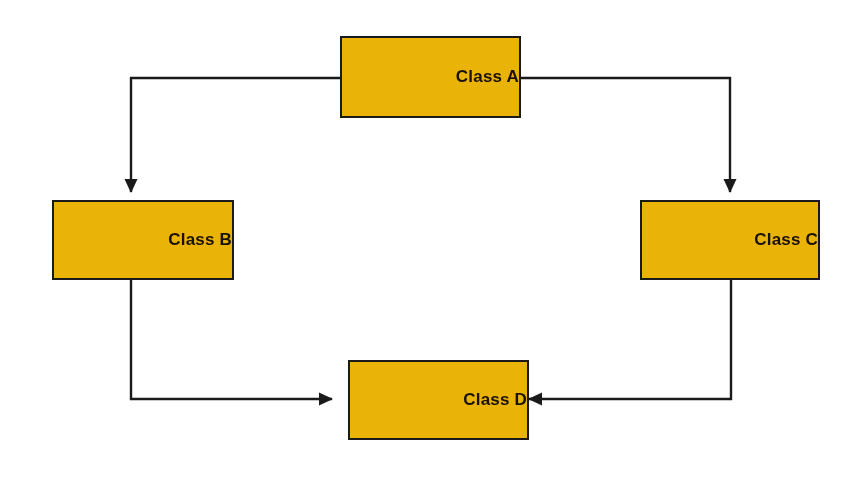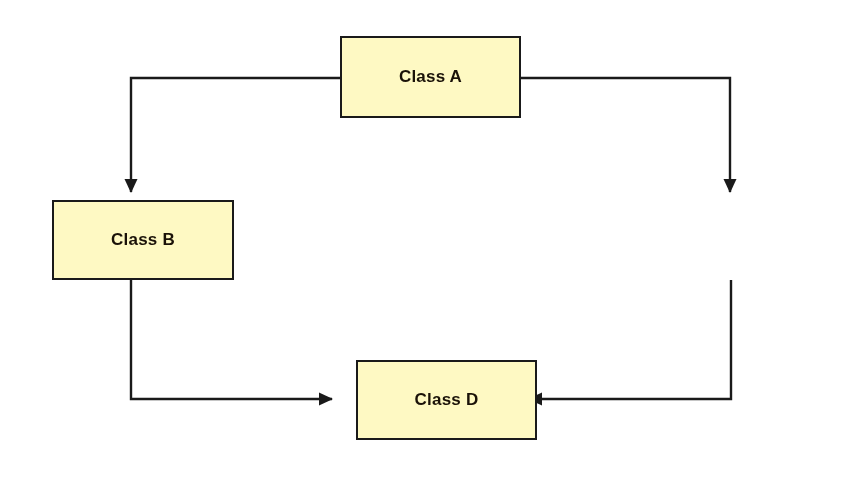--- a/index.html
+++ b/index.html
@@ -20,38 +20,38 @@
   #edges {
     position: absolute;
     left: 0;
     top: 0;
     width: 860px;
     height: 480px;
   }
   .node {
     position: absolute;
     box-sizing: border-box;
-    background: #fef9c3;
+    background: #eab308;
     border: 2px solid #1a1a1a;
     display: flex;
     align-items: center;
-    justify-content: center;
+    justify-content: flex-end;
     z-index: 2;
   }
   .node-label {
     font-size: 17px;
     font-weight: bold;
     color: #1a1208;
     letter-spacing: 0.2px;
     white-space: nowrap;
   }
   #node-a { left: 340px; top: 36px;  width: 181px; height: 82px; }
   #node-b { left: 40px;  top: 200px; width: 182px; height: 80px; margin-left: 12px; }
   #node-c { left: 640px; top: 200px; width: 180px; height: 80px; }
-  #node-d { left: 356px; top: 360px; width: 181px; height: 80px; }
+  #node-d { left: 348px; top: 360px; width: 181px; height: 80px; }
 </style>
 </head>
 <body>
 
 <div id="canvas">
 
   <svg id="edges" viewBox="0 0 860 480" width="860" height="480" xmlns="http://www.w3.org/2000/svg">
     <defs>
       <marker id="arrow-down" markerWidth="10" markerHeight="10" refX="1" refY="5" orient="auto" markerUnits="userSpaceOnUse">
         <path d="M 0 0 L 14 0 L 7 13 z" fill="#1a1a1a" transform="translate(-7,-1) scale(1,1)"></path>
@@ -79,18 +79,21 @@
   </svg>
 
   <div class="node" id="node-a">
     <span class="node-label">Class A</span>
   </div>
 
   <div class="node" id="node-b">
     <span class="node-label">Class B</span>
   </div>
 
+  <div class="node" id="node-c">
+    <span class="node-label">Class C</span>
+  </div>
 
   <div class="node" id="node-d">
     <span class="node-label">Class D</span>
   </div>
 
 </div>
 
 </body></html>

